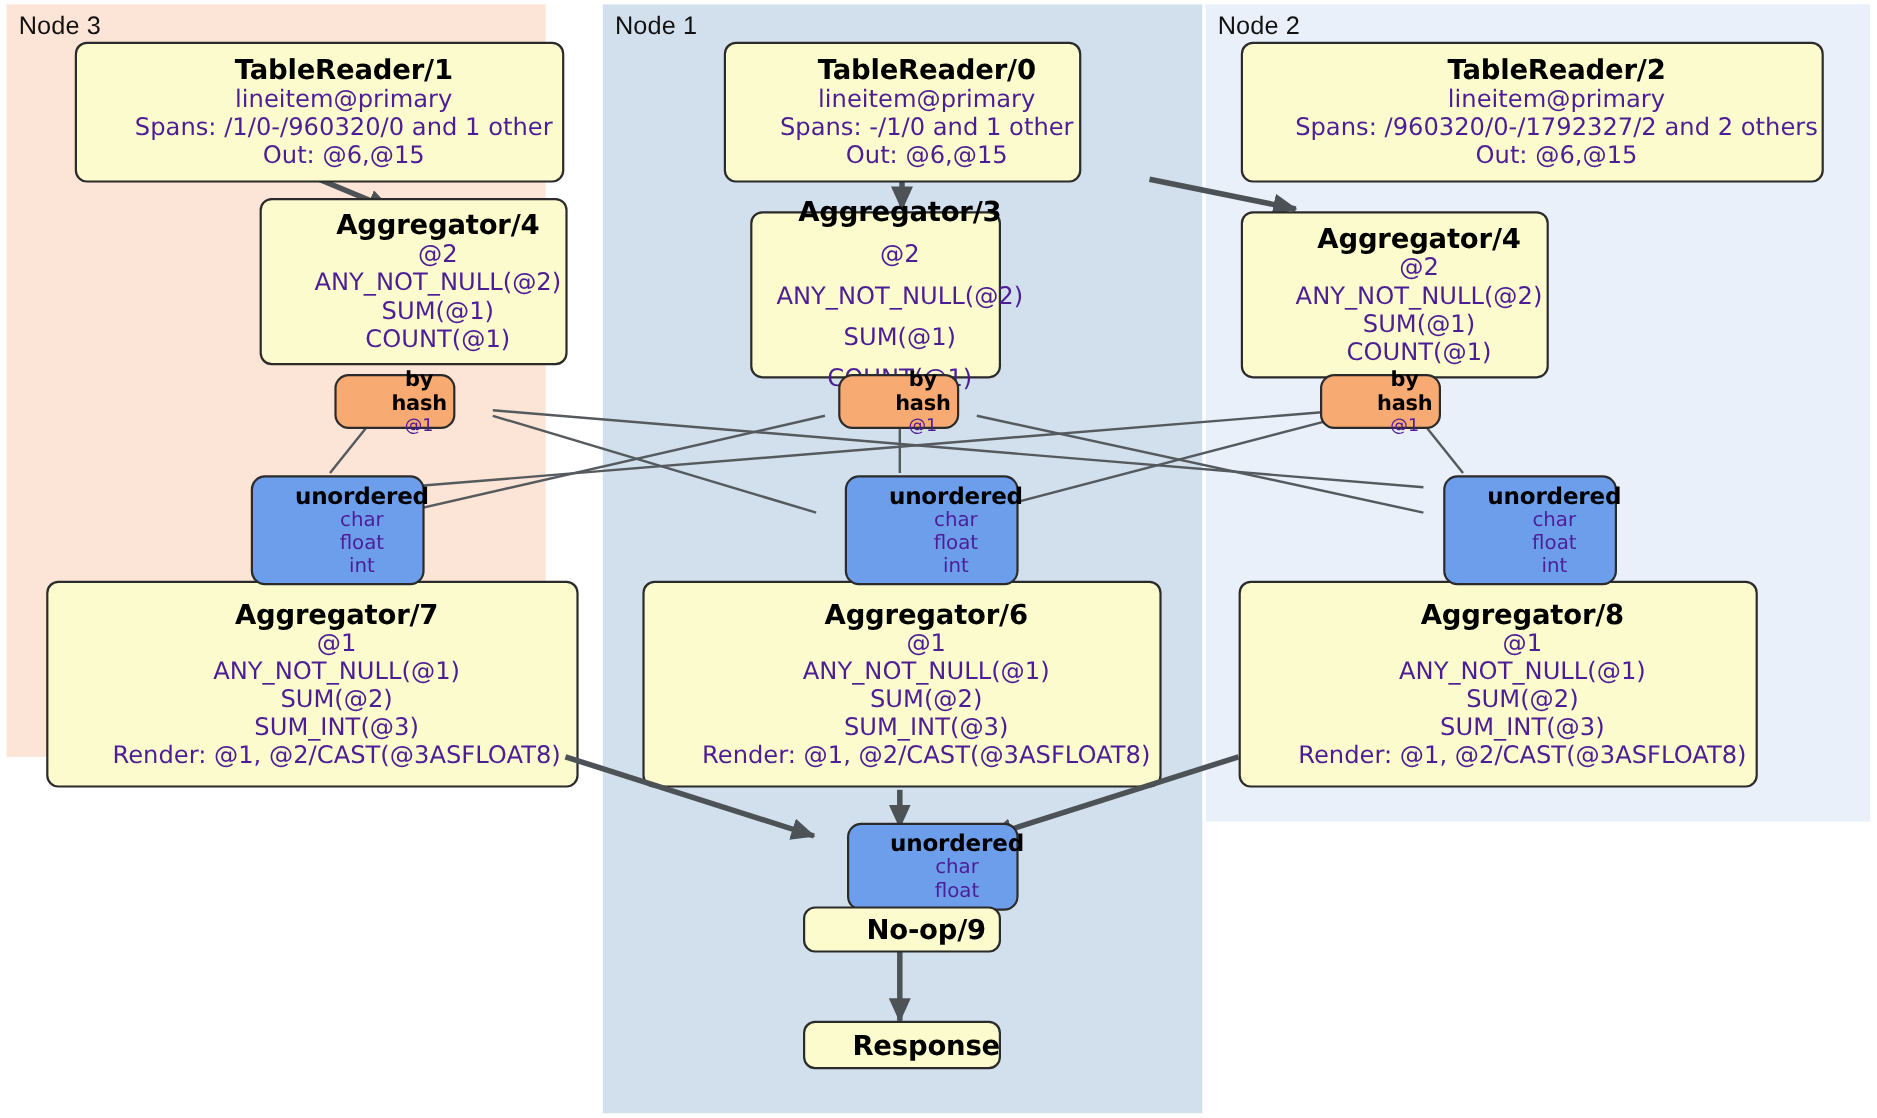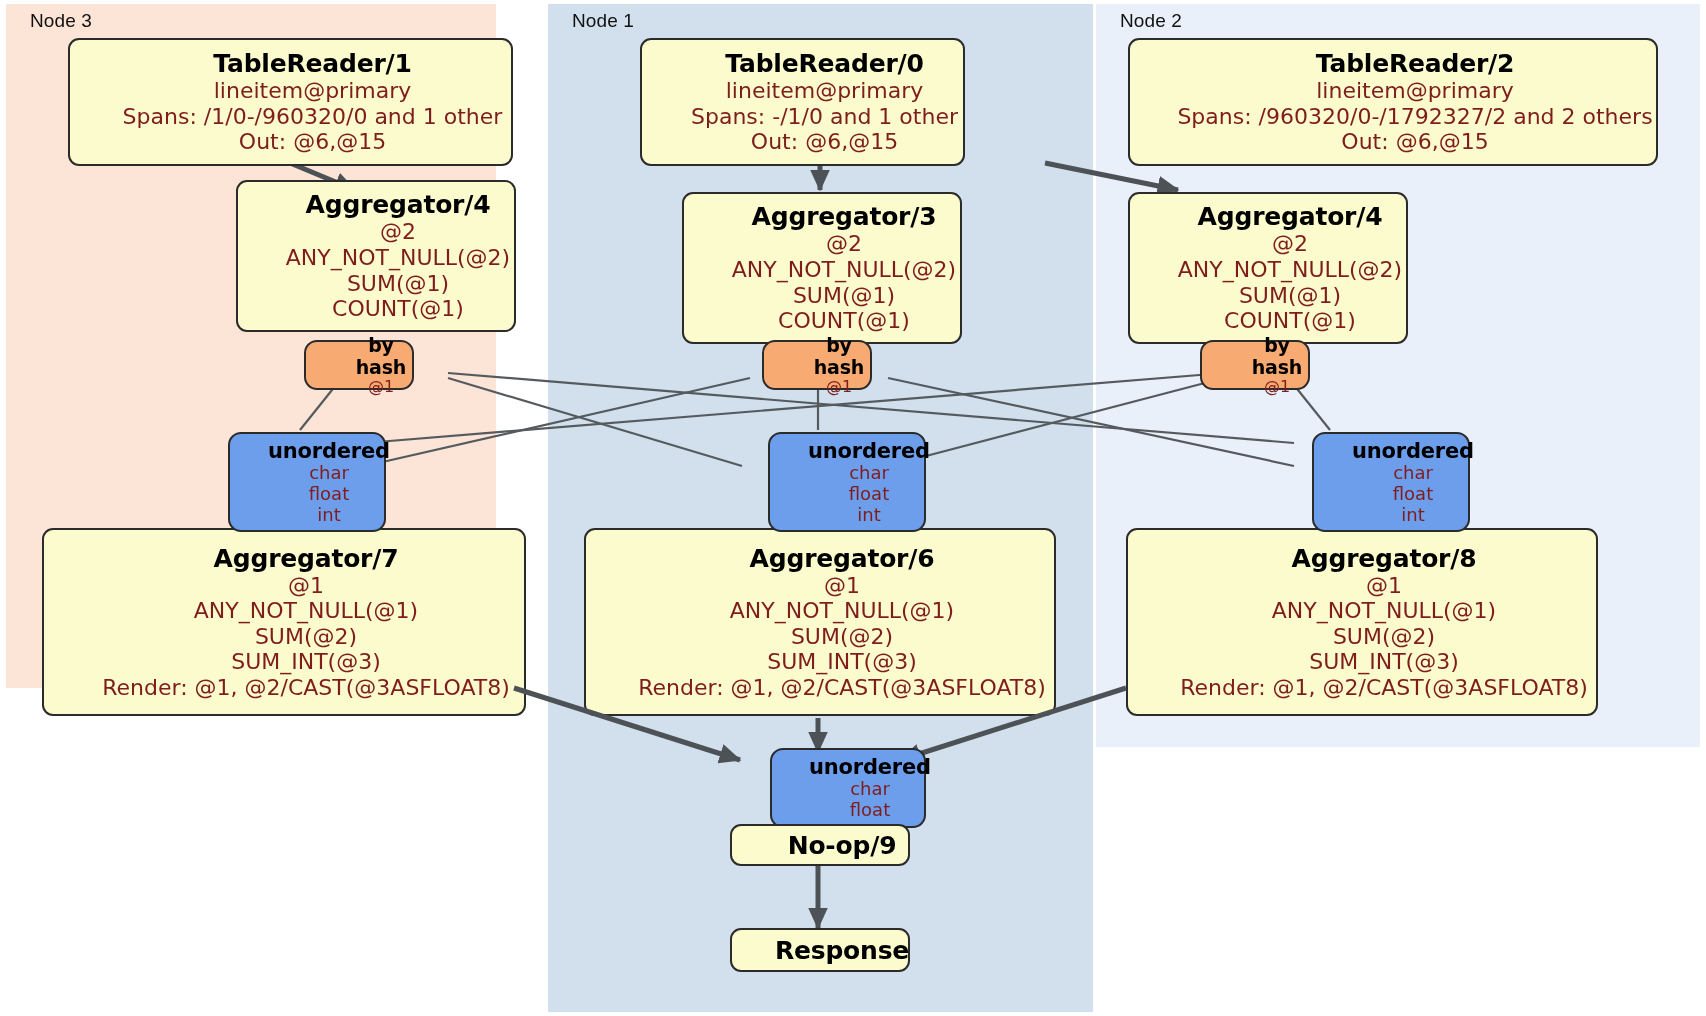--- a/index.html
+++ b/index.html
@@ -15,23 +15,23 @@
     overflow: hidden;
     background: #ffffff;
   }
   
   .region {
     position: absolute;
     box-sizing: border-box;
   }
   .region-label {
     position: absolute;
-    left: 24px;
+    left: 11px;
     top: 6px;
-    font-size: 19px;
+    font-size: 23px;
     color: #111111;
     font-family: "Liberation Sans", sans-serif;
     letter-spacing: 0.1px;
   }
   
   .box {
     position: absolute;
     box-sizing: border-box;
     border: 2px solid #2b2b2b;
     border-radius: 11px;
@@ -58,21 +58,21 @@
   }
   .box .title {
     font-weight: bold;
     font-size: 25px;
     color: #000000;
     font-family: "DejaVu Sans", sans-serif;
     letter-spacing: -0.2px;
   }
   .box .line {
     font-size: 22px;
-    color: #7f1d1d;
+    color: #4c1d95;
     font-family: "DejaVu Sans", sans-serif;
     white-space: nowrap;
   }
   .hashnode .title { font-size: 19px; }
   .hashnode .line  { font-size: 16px; }
   .router .title   { font-size: 21px; }
   .router .line    { font-size: 18px; }
   .smalltitle .title { font-size: 25px; }
 
   
@@ -142,21 +142,21 @@
     <path class="e-thin" d="M 1290 380 L 1330 430"></path>
   </svg>
 
   <div class="box proc" style="left:68px; top:38px; width:445px; height:128px;">
     <div class="title">TableReader/1</div>
     <div class="line">lineitem@primary</div>
     <div class="line">Spans: /1/0-/960320/0 and 1 other</div>
     <div class="line">Out: @6,@15</div>
   </div>
 
-  <div class="box proc" style="left:640px; top:38px; width:325px; height:128px;">
+  <div class="box proc" style="left:658px; top:38px; width:325px; height:128px;">
     <div class="title">TableReader/0</div>
     <div class="line">lineitem@primary</div>
     <div class="line">Spans: -/1/0 and 1 other</div>
     <div class="line">Out: @6,@15</div>
   </div>
 
   <div class="box proc" style="left:1128px; top:38px; width:530px; height:128px;text-align:center;">
     <div class="title">TableReader/2</div>
     <div class="line">lineitem@primary</div>
     <div class="line">Spans: /960320/0-/1792327/2 and 2 others</div>
@@ -164,21 +164,21 @@
   </div>
 
   <div class="box proc" style="left:236px; top:180px; width:280px; height:152px;">
     <div class="title">Aggregator/4</div>
     <div class="line">@2</div>
     <div class="line">ANY_NOT_NULL(@2)</div>
     <div class="line">SUM(@1)</div>
     <div class="line">COUNT(@1)</div>
   </div>
 
-  <div class="box proc" style="left:682px; top:192px; width:280px; height:152px;">
+  <div class="box proc" style="left:682px; top:192px; width:228px; height:152px;gap:12px;">
     <div class="title">Aggregator/3</div>
     <div class="line">@2</div>
     <div class="line">ANY_NOT_NULL(@2)</div>
     <div class="line">SUM(@1)</div>
     <div class="line">COUNT(@1)</div>
   </div>
 
   <div class="box proc" style="left:1128px; top:192px; width:280px; height:152px;">
     <div class="title">Aggregator/4</div>
     <div class="line">@2</div>

